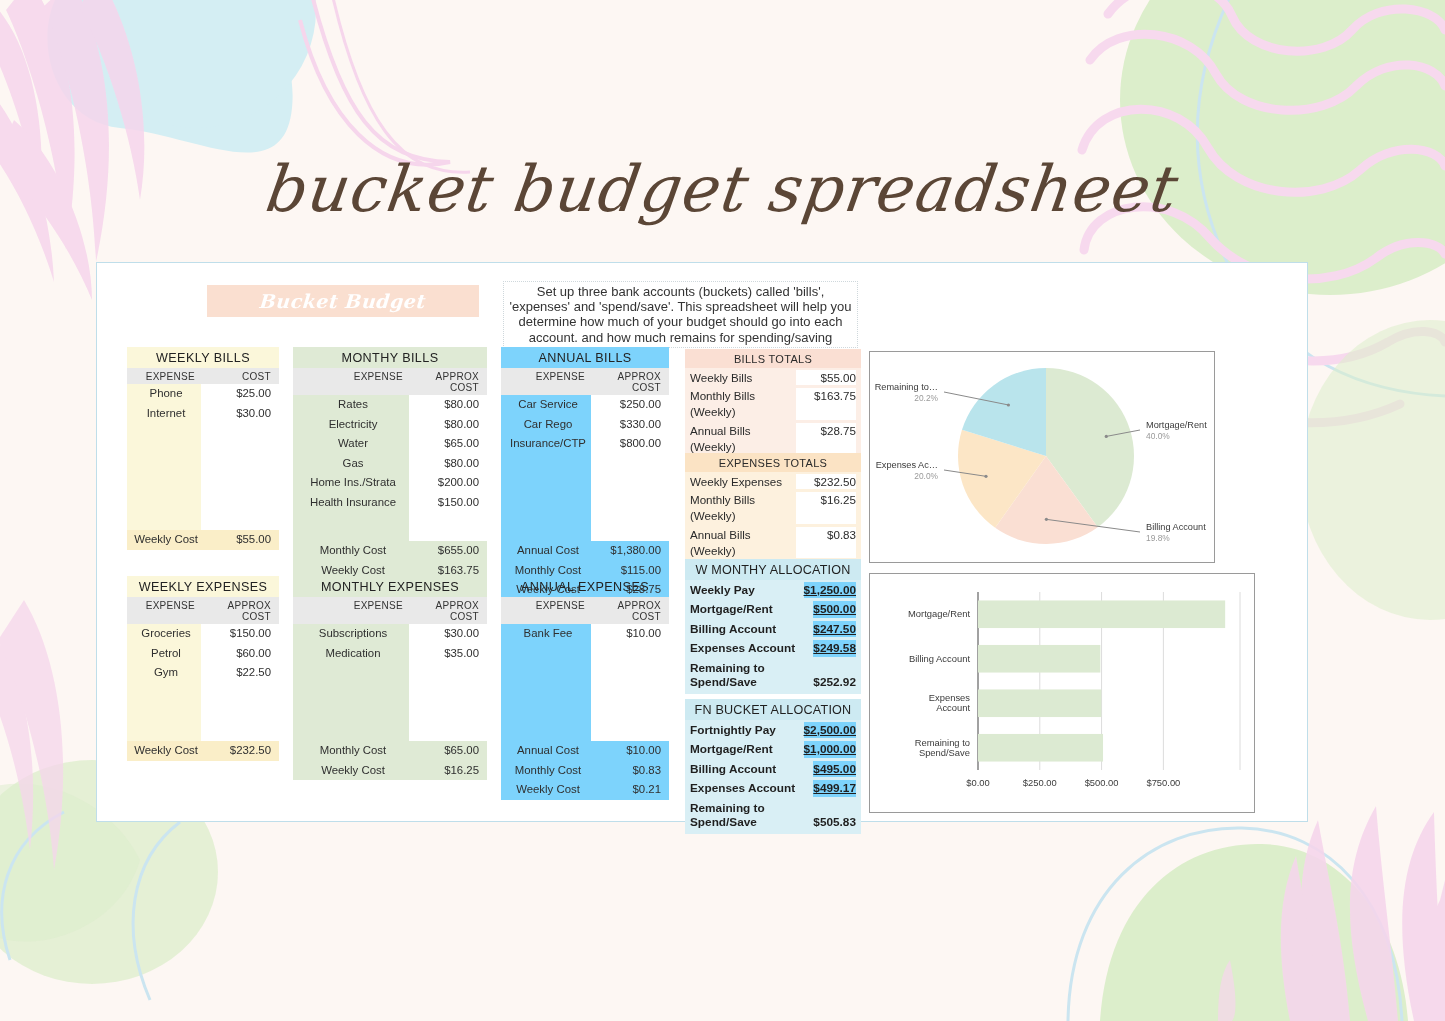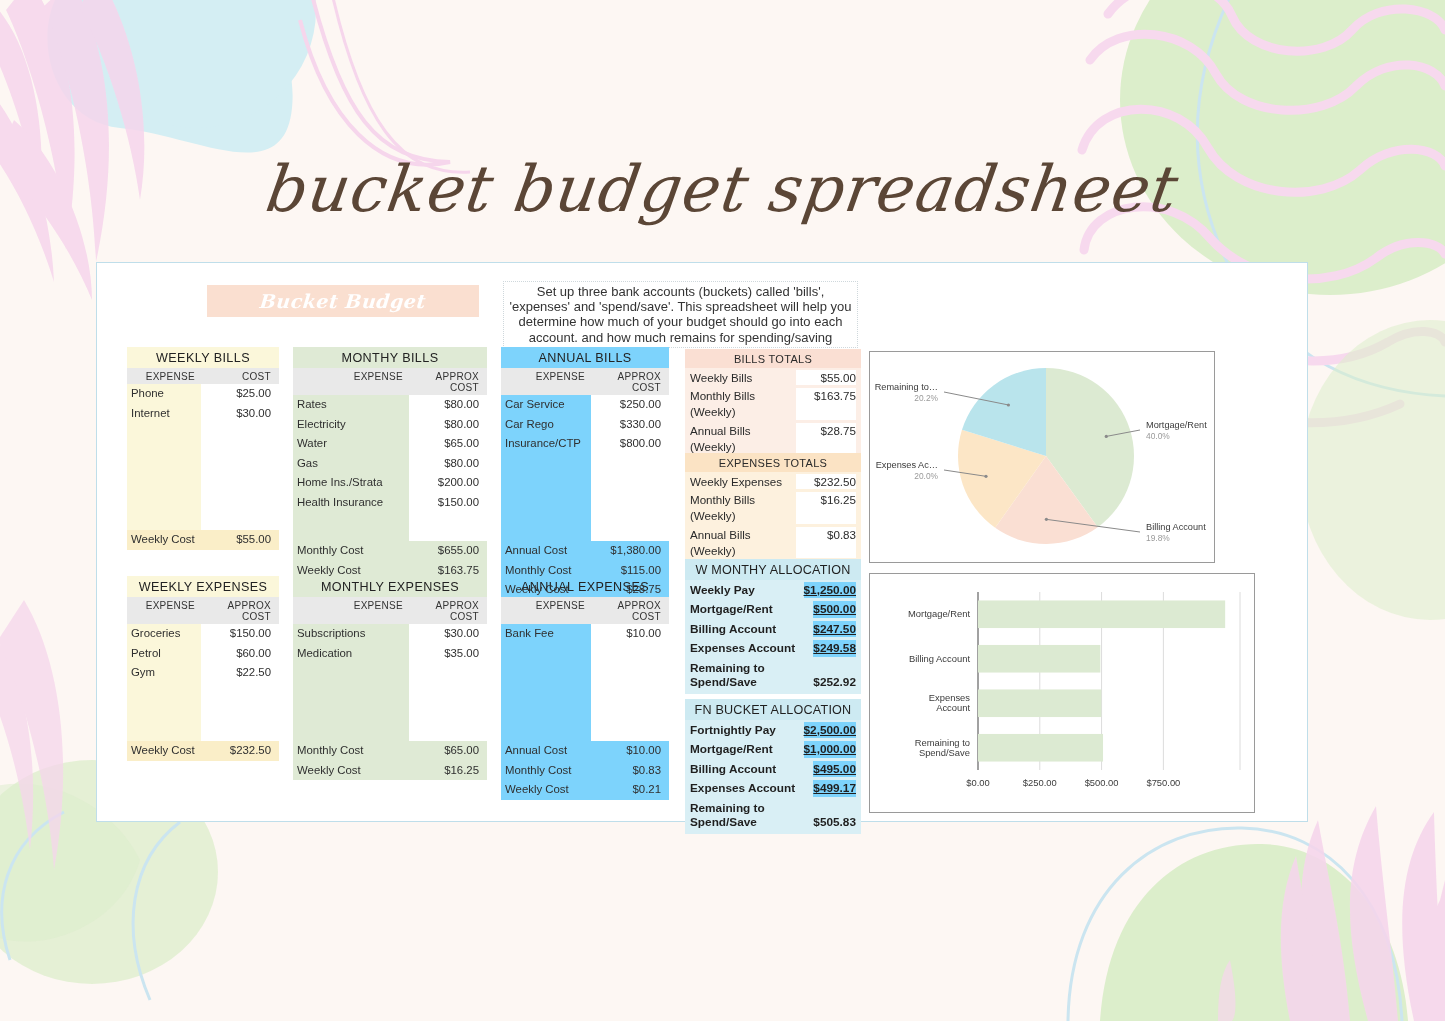--- a/index.html
+++ b/index.html
@@ -71,21 +71,21 @@
   }
   .tbl .chdr {
     background: #e9e9e9; display: flex;
     font-size: 10px; letter-spacing: .3px; color: #333;
     padding: 2.5px 4px;
   }
   .tbl .chdr .c1 { flex: 1; text-align: right; padding-right: 6px; }
   .tbl .chdr .c2 { width: 74px; text-align: right; padding-right: 4px; }
   .tbl .body { position: relative; }
   .tbl .row { display: flex; padding: 2px 4px; line-height: 15.5px; }
-  .tbl .row .c1 { flex: 1; text-align: left; }
+  .tbl .row .c1 { flex: 1; text-align: center; }
   .tbl .row .c2 { width: 74px; text-align: right; padding-right: 4px; }
   .tbl .valuecol {
     position: absolute; right: 0; top: 0; width: 78px;
     background: #ffffff; z-index: 0;
   }
   .tbl .row { position: relative; z-index: 1; }
   .tbl .foot .row { line-height: 15.5px; }
 
   
   .t-yellow  { background: #fbf7da; }

